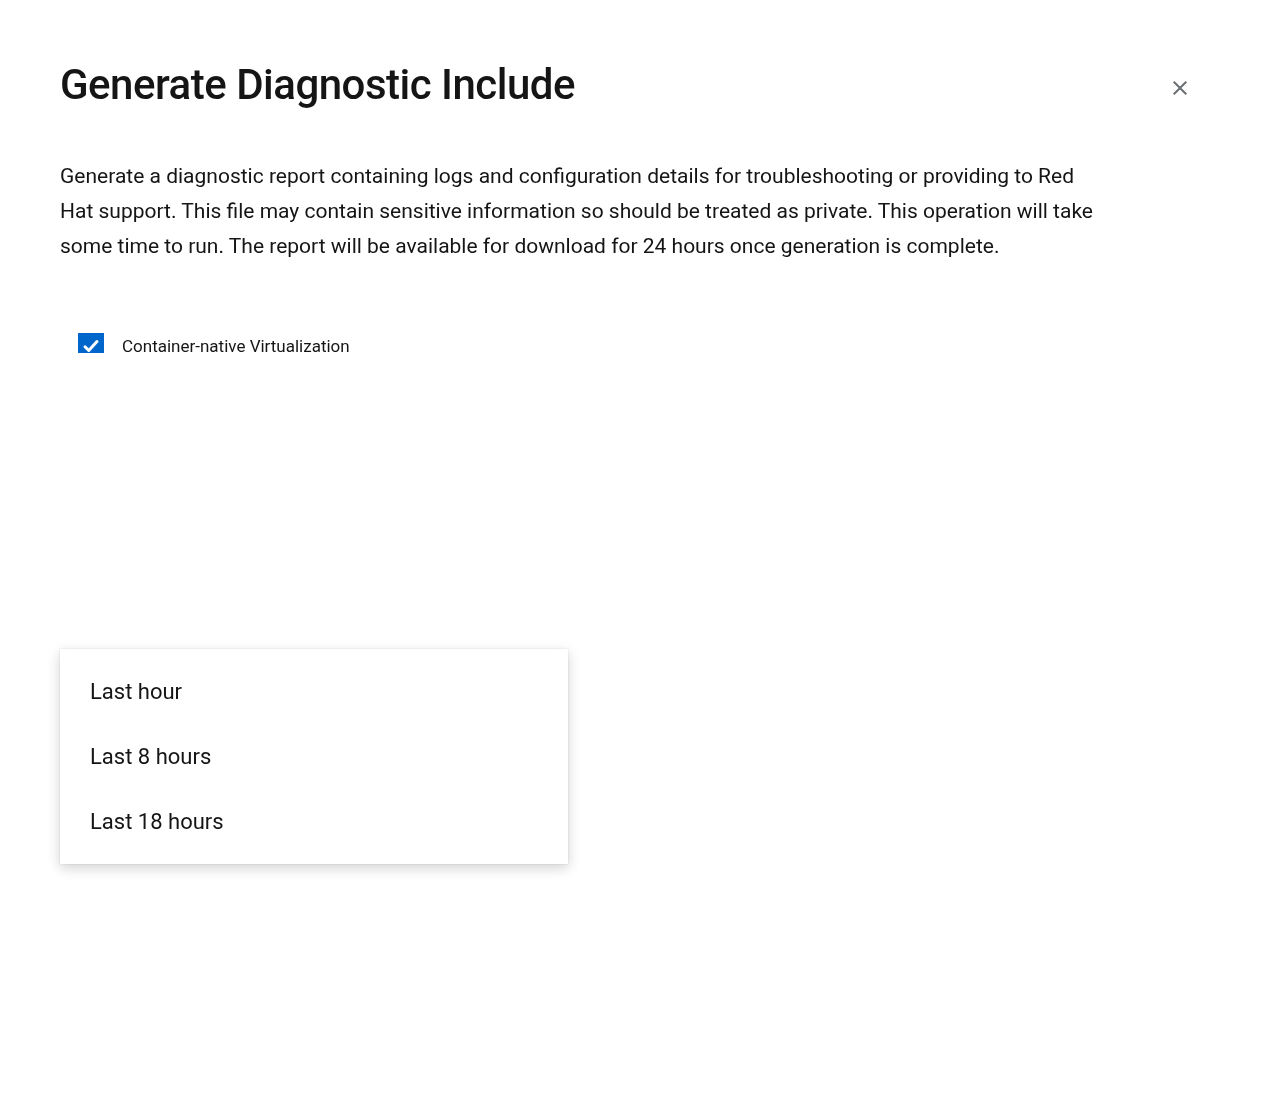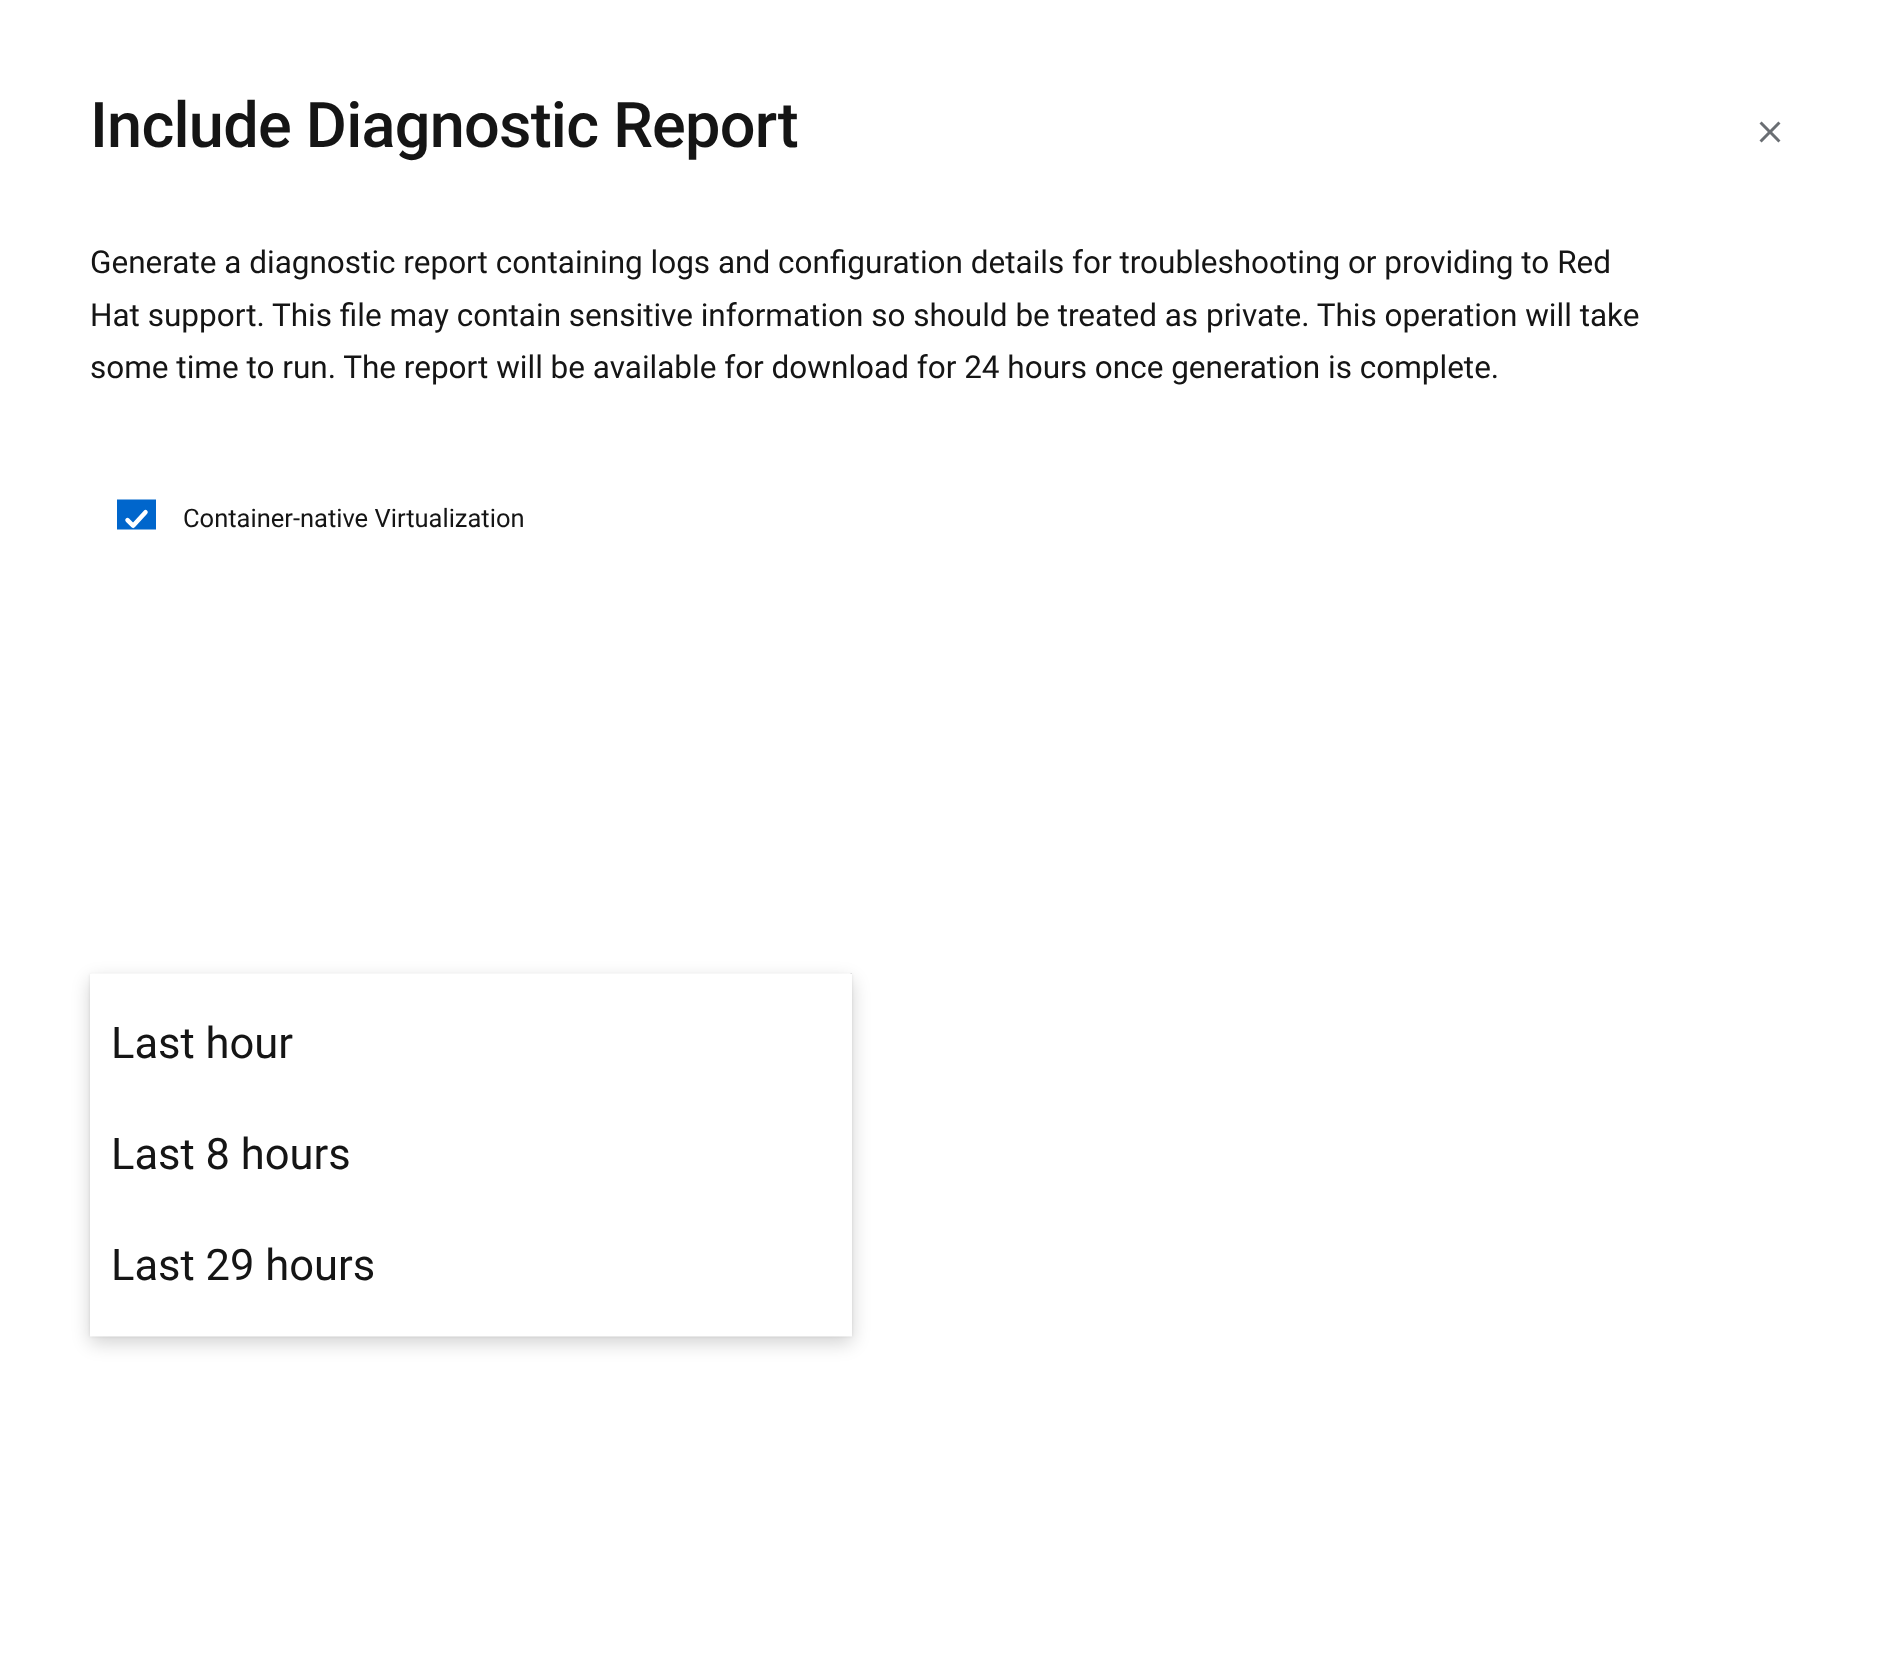--- a/index.html
+++ b/index.html
@@ -89,22 +89,22 @@
       position: absolute;
       top: 0;
       left: 0;
       width: 508px;
       background: #ffffff;
       box-shadow: 0 4px 12px rgba(0,0,0,0.18), 0 0 2px rgba(0,0,0,0.1);
       z-index: 10;
       padding: 10px 0;
     }
     .dropdown-item {
-      padding: 20px 14px;
-      font-size: 29px;
+      padding: 20px 30px;
+      font-size: 22px;
       color: #151515;
       cursor: pointer;
     }
     .select-control {
       position: relative;
       width: 508px;
       border: 1px solid #8a8d90;
       border-top: 0;
       border-left-color: #f0f0f0;
       padding: 12px 16px 14px 12px;
@@ -155,21 +155,21 @@
       position: relative;
       top: 8px;
     }
   </style>
 </head>
 <body>
 
 <div class="dialog">
 
   <div class="dialog-header">
-    <h1 class="dialog-title">Include Diagnostic Report</h1>
+    <h1 class="dialog-title">Generate Diagnostic Include</h1>
     <span class="close-icon">
       <svg viewBox="0 0 24 24" fill="currentColor">
         <path d="M19 6.41 17.59 5 12 10.59 6.41 5 5 6.41 10.59 12 5 17.59 6.41 19 12 13.41 17.59 19 19 17.59 13.41 12z"></path>
       </svg>
     </span>
   </div>
 
   <p class="description">Generate a diagnostic report containing logs and configuration details for troubleshooting or providing to Red Hat support. This file may contain sensitive information so should be treated as private. This operation will take some time to run. The report will be available for download for 24 hours once generation is complete.</p>
 
 
@@ -181,21 +181,21 @@
         </svg>
       </span>
       <span class="checkbox-label">Container-native Virtualization</span>
     </div>
   </div>
 
   <div class="dropdown-area">
     <div class="dropdown-menu">
       <div class="dropdown-item">Last hour</div>
       <div class="dropdown-item">Last 8 hours</div>
-      <div class="dropdown-item">Last 29 hours</div>
+      <div class="dropdown-item">Last 18 hours</div>
     </div>
 
     <div class="select-control">
       <span class="select-value">Last 8 hours</span>
       <span class="caret-icon">
         <svg viewBox="0 0 18 12" fill="#151515">
           <polygon points="0,2 18,2 9,12"></polygon>
         </svg>
       </span>
     </div>

